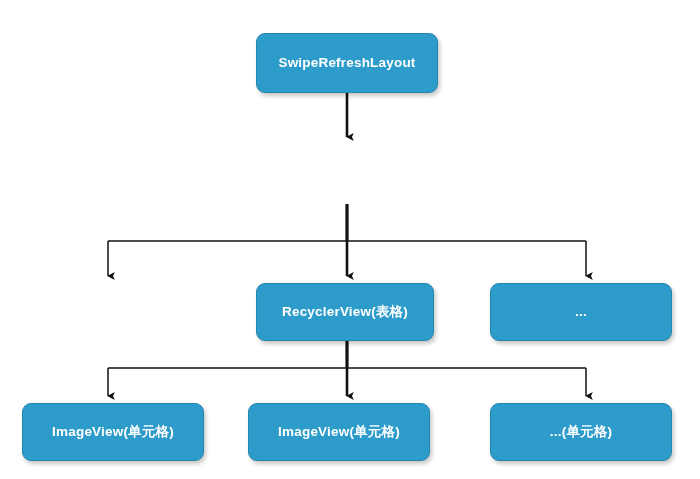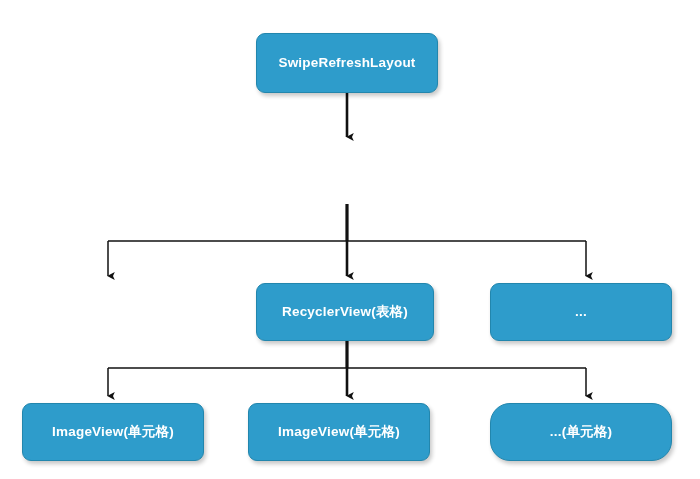--- a/index.html
+++ b/index.html
@@ -48,21 +48,21 @@
   #node-swiperefreshlayout { left: 256px; top: 33px;  width: 182px; height: 60px; }
   
   #node-nestedscrollview   { left: 256px; top: 144px; width: 182px; height: 60px; }
   
   #node-chartview          { left: 22px;  top: 283px; width: 182px; height: 58px; }
   #node-recyclerview       { left: 256px; top: 283px; width: 178px; height: 58px; }
   #node-ellipsis           { left: 490px; top: 283px; width: 182px; height: 58px; }
   
   #node-textview           { left: 22px;  top: 403px; width: 182px; height: 58px; }
   #node-imageview          { left: 248px; top: 403px; width: 182px; height: 58px; }
-  #node-ellipsis-cell      { left: 490px; top: 403px; width: 182px; height: 58px; border-radius: 20px; }
+  #node-ellipsis-cell      { left: 490px; top: 403px; width: 182px; height: 58px; }
 </style>
 </head>
 <body>
 
 <div id="canvas">
 
   <svg class="edges" viewBox="0 0 700 479" xmlns="http://www.w3.org/2000/svg">
     <defs>
       <marker id="arrowhead" markerWidth="9" markerHeight="9" refX="4.2" refY="7.4" orient="auto" markerUnits="userSpaceOnUse">
         <path d="M0.3,0.6 L4.2,8.2 L8.1,0.6 L4.2,2.4 Z" fill="#111111"></path>

